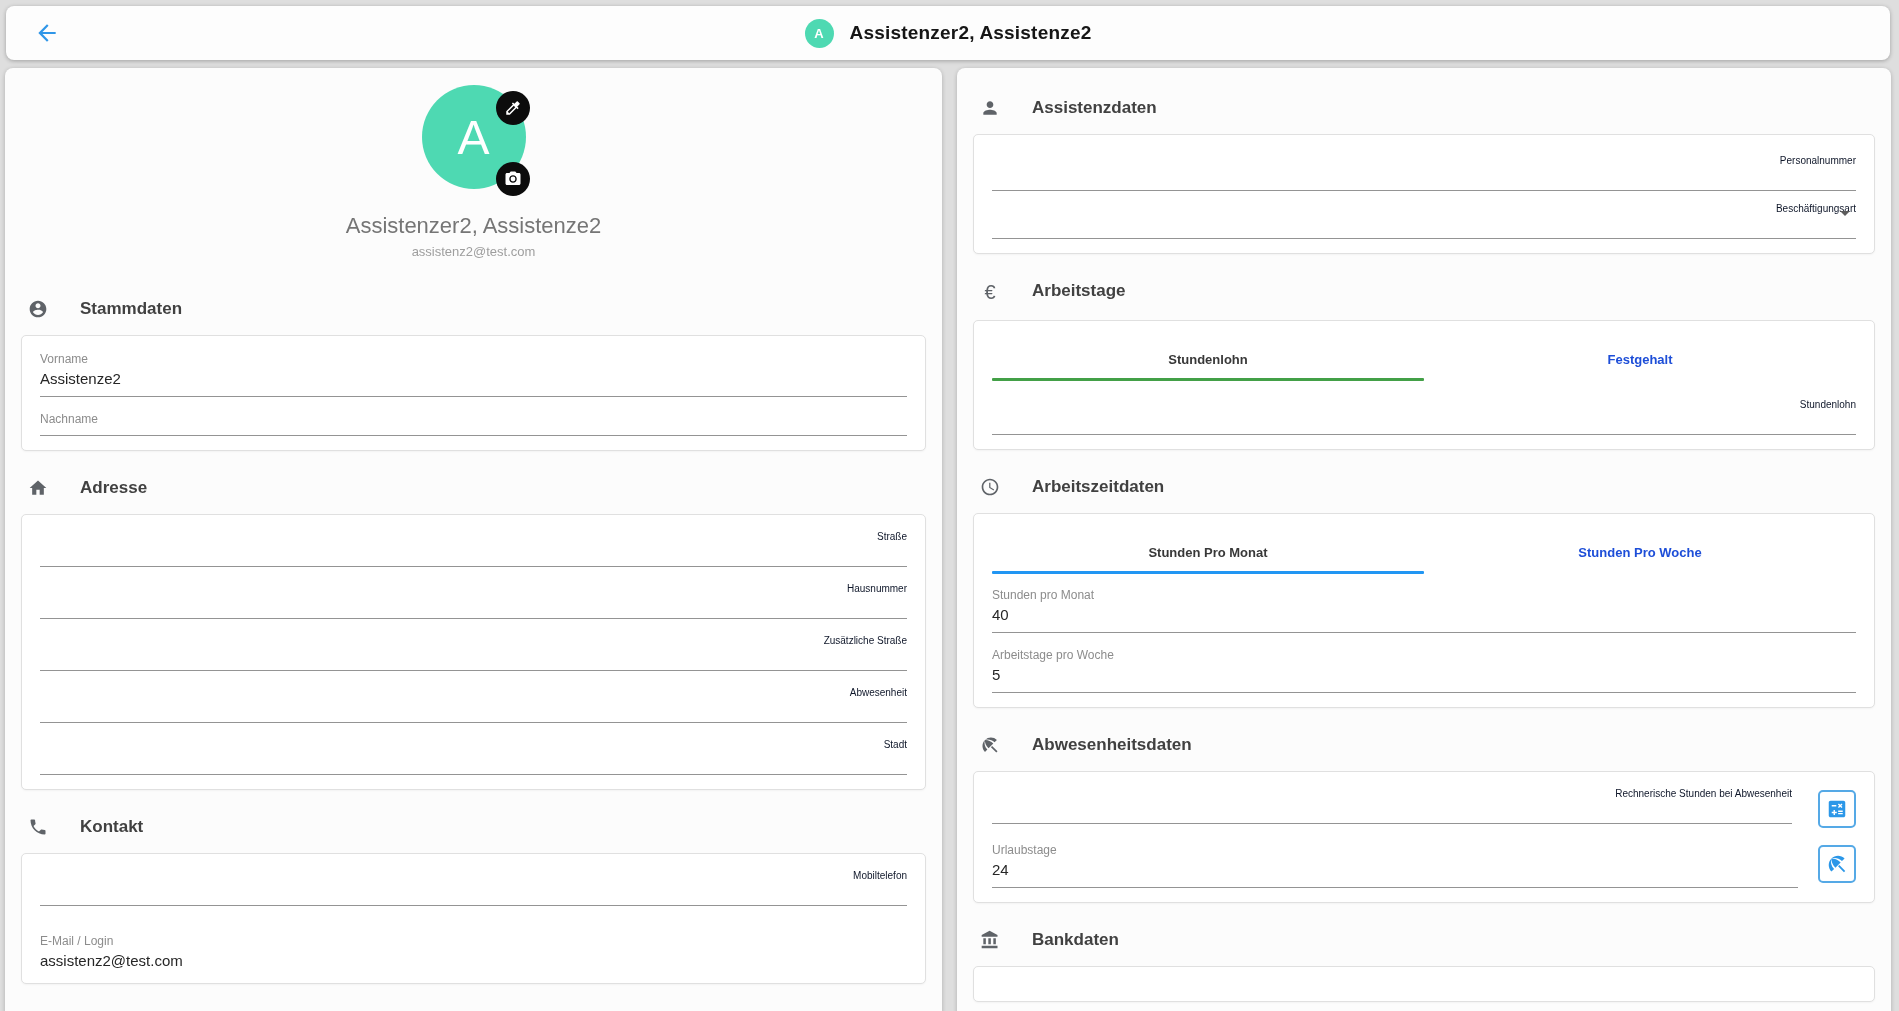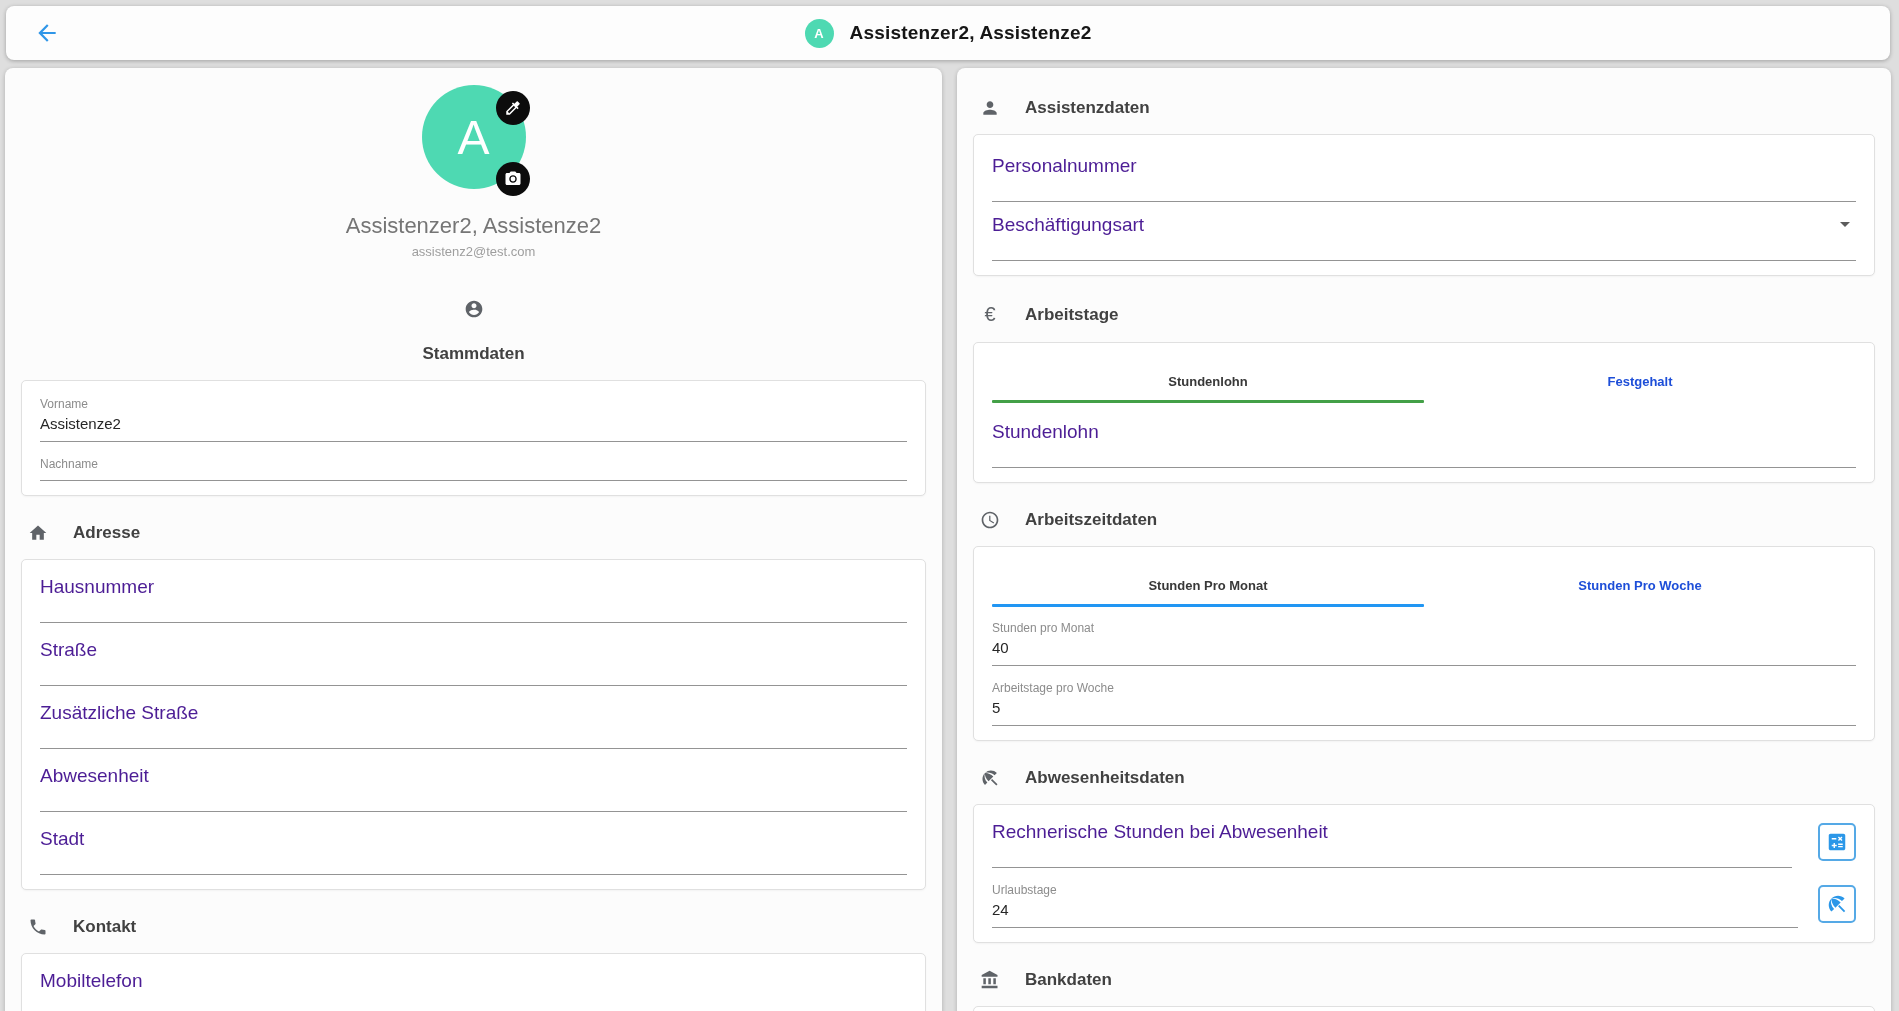--- a/index.html
+++ b/index.html
@@ -31,38 +31,38 @@
                display:flex; align-items:center; justify-content:center; font-size:48px; font-weight:400; }
   .ab-btn { position:absolute; width:34px; height:34px; border-radius:50%; background:#0c0c0c;
             border:none; color:#fff; display:flex; align-items:center; justify-content:center; cursor:pointer; }
   .ab-btn svg { width:18px; height:18px; }
   .ab-edit { top:6px; right:-4px; }
   .ab-cam  { bottom:-7px; right:-4px; }
   .profile-name  { margin-top:24px; text-align:center; font-size:22px; color:#757575; }
   .profile-email { margin-top:5px;  text-align:center; font-size:13px; color:#9e9e9e; }
 
   
-  .section-head { display:flex; align-items:center; gap:25px; padding:0 23px; }
+  .section-head { display:flex; gap:32px; padding:0 23px; }
   .section-head svg { width:20px; height:20px; color:#5f6368; flex:0 0 auto; }
   .section-title { font-size:17px; font-weight:600; color:#414141; }
   .mt-first { margin-top:30px; }
   .mt-sec   { margin-top:27px; }
-  .mt-left-first { margin-top:40px;flex-direction:column; }
+  .mt-left-first { margin-top:40px; }
   .euro-glyph { font-size:20px; font-weight:500; color:#5f6368; width:20px; text-align:center; }
 
   .card { margin:16px 16px 0; background:#fff; border:1px solid #e0e0e0; border-radius:5px;
           padding:16px 18px 14px; box-shadow:0 1px 2px rgba(0,0,0,.04); }
 
   
   .f { cursor:text; }
   .f + .f { margin-top:15px; }
   .f-label { font-size:12px; color:#8c8c8c; }
   .f-value { font-size:15px; color:#262626; margin-top:4px; }
   .f-line  { border-bottom:1px solid #949494; margin-top:9px; }
-  .f-empty .f-text { font-size:19px; color:#4c1d95; }
+  .f-empty .f-text { font-size:10px; color:#0f172a;text-align:right; }
   .f-empty .f-line { margin-top:24px; }
   .f-gap + .f-gap { margin-top:16px; }
 
   
   .f-select { position:relative; cursor:pointer; }
   .caret { position:absolute; right:6px; top:8px; width:0; height:0;
            border-left:5px solid transparent; border-right:5px solid transparent;
            border-top:5px solid #5c5c5c; }
   .f-select .f-line { margin-top:24px; }
   .pt-extra { padding-top:20px; }
@@ -145,25 +145,25 @@
     </div>
 
     <div class="section-head mt-sec">
       <svg viewBox="0 0 24 24" fill="currentColor">
           <path d="M10 20v-6h4v6h5v-8h3L12 3 2 12h3v8z"></path>
         </svg>
       <span class="section-title">Adresse</span>
     </div>
     <div class="card">
       <div class="f f-empty f-gap">
+        <div class="f-text">Straße</div>
+        <div class="f-line"></div>
+      </div>
+      <div class="f f-empty f-gap">
         <div class="f-text">Hausnummer</div>
-        <div class="f-line"></div>
-      </div>
-      <div class="f f-empty f-gap">
-        <div class="f-text">Straße</div>
         <div class="f-line"></div>
       </div>
       <div class="f f-empty f-gap">
         <div class="f-text">Zusätzliche Straße</div>
         <div class="f-line"></div>
       </div>
       <div class="f f-empty f-gap">
         <div class="f-text">Abwesenheit</div>
         <div class="f-line"></div>
       </div>

